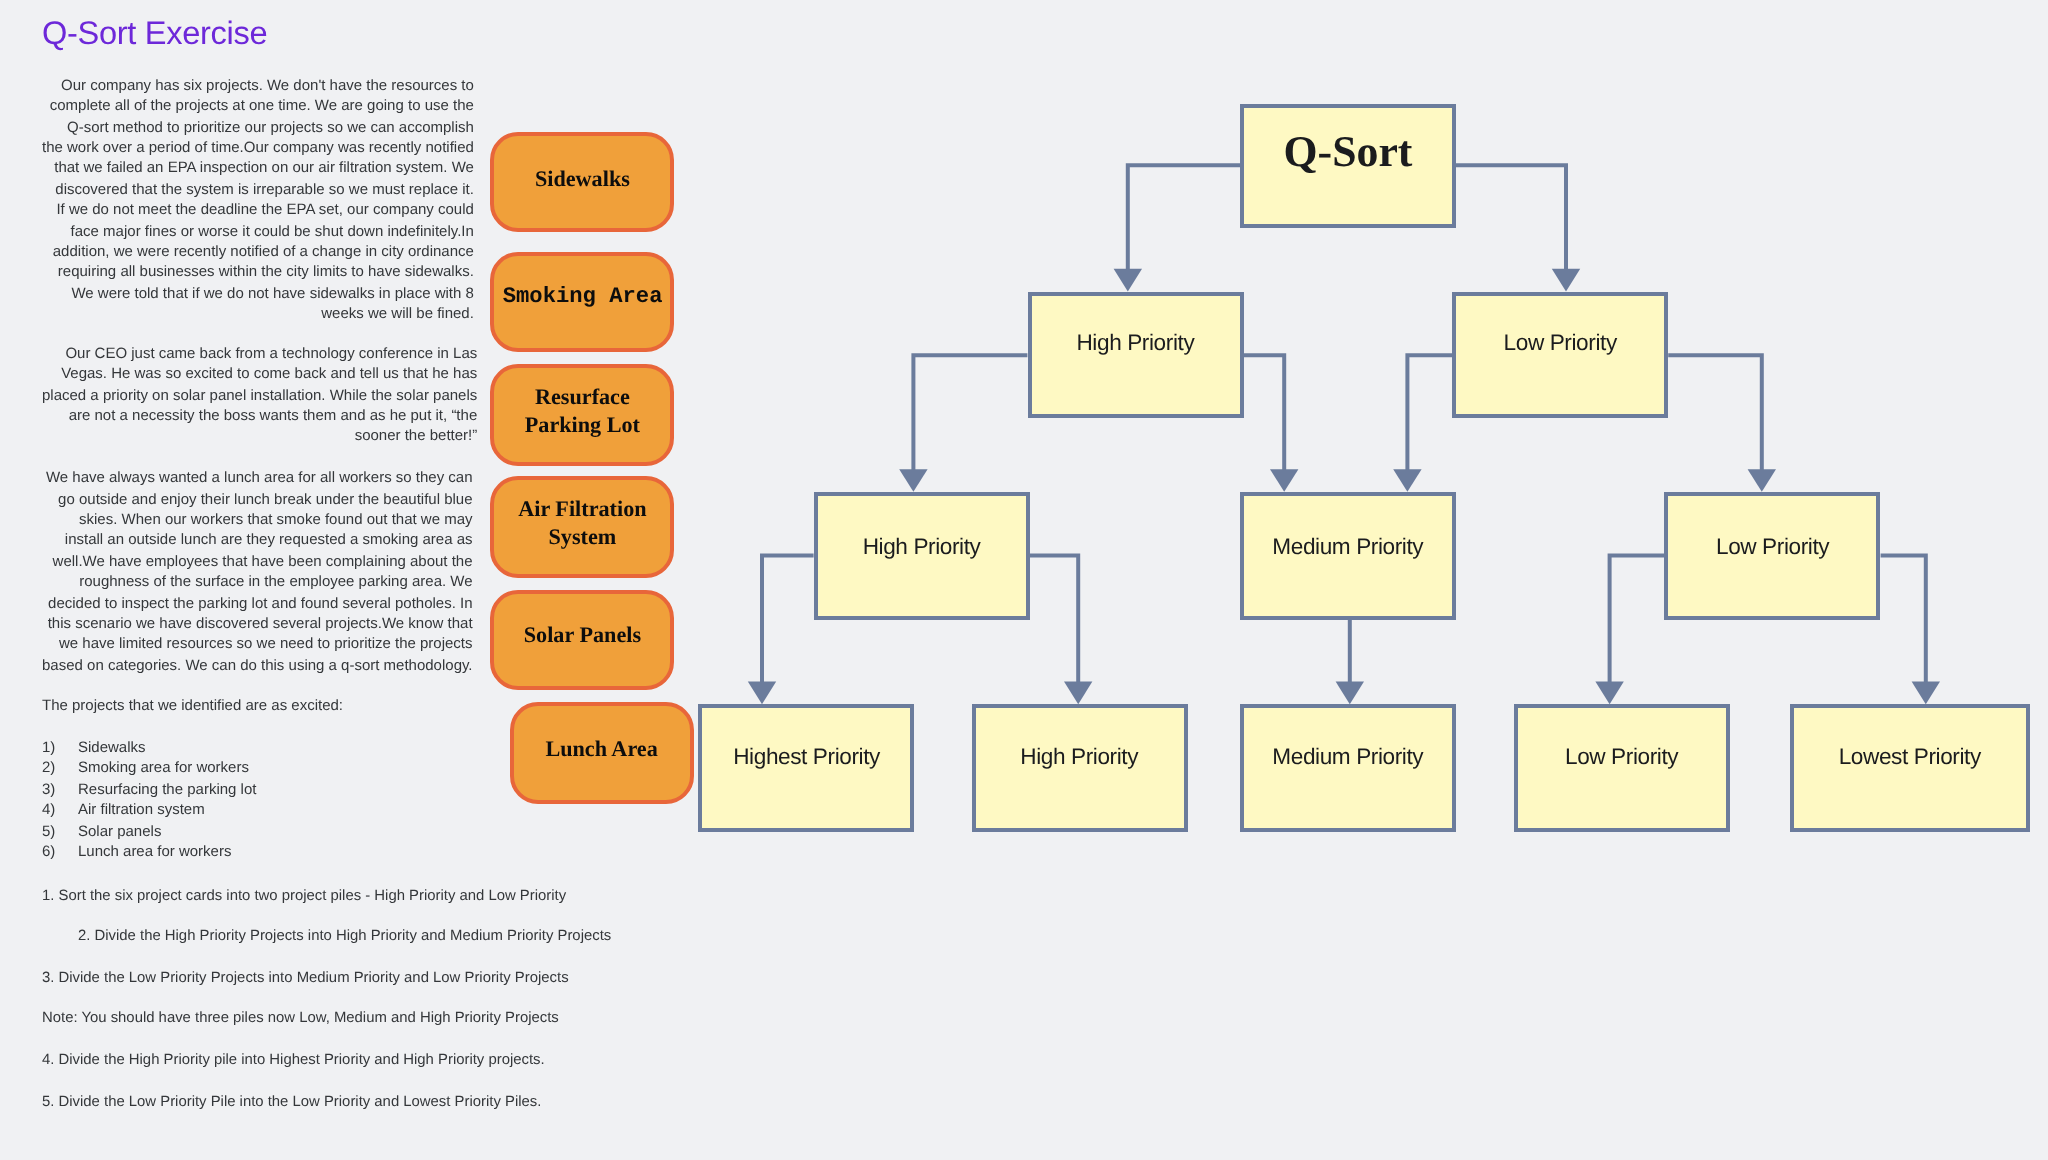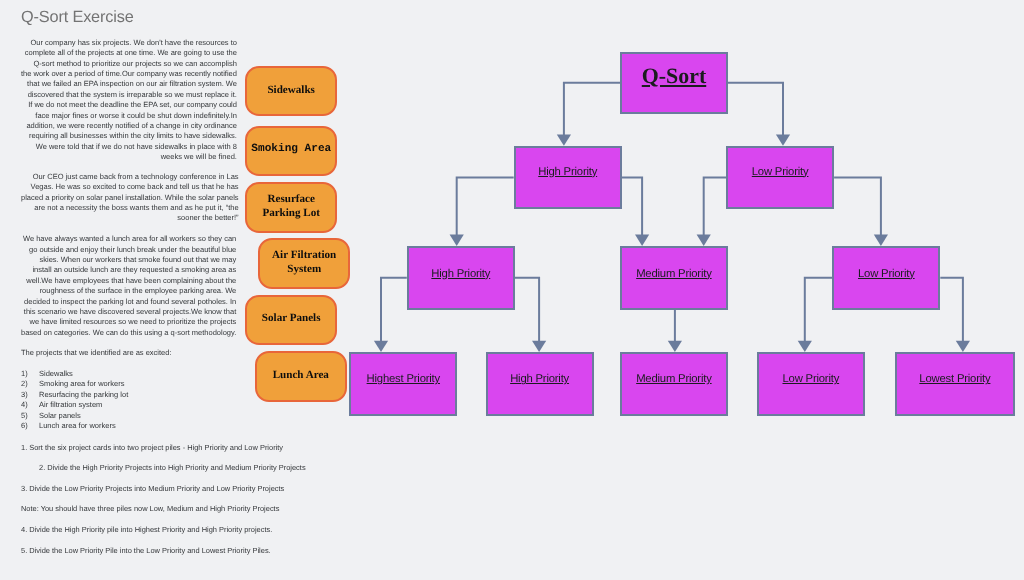--- a/index.html
+++ b/index.html
@@ -1,33 +1,33 @@
 <!DOCTYPE html>
 <html><head>
 <meta charset="utf-8">
 <style>
 html,body{margin:0;padding:0;}
 body{width:1024px;height:580px;background:#f0f1f3;font-family:"Liberation Sans",sans-serif;overflow:hidden;position:relative;-webkit-font-smoothing:antialiased;text-rendering:geometricPrecision;}
 #root{position:absolute;left:0;top:0;width:1024px;height:580px;}
-.title{position:absolute;left:21px;top:7.5px;font-size:16.3px;letter-spacing:-0.15px;color:#737373;white-space:nowrap;}
+.title{position:absolute;left:21px;top:7.5px;font-size:16.3px;letter-spacing:-0.15px;color:#6d28d9;white-space:nowrap;}
 .para{position:absolute;left:21px;font-size:7.5px;color:#34373a;text-align:right;}
 .pl{white-space:nowrap;height:10.36px;line-height:10.36px;}
 .lead{position:absolute;left:21px;font-size:7.5px;line-height:10.45px;color:#34373a;white-space:nowrap;}
 .plist{position:absolute;left:21px;font-size:7.5px;line-height:10.55px;color:#34373a;}
 .plist .row{display:flex;white-space:nowrap;}
 .plist .n{width:18px;flex:none;}
 .steps{position:absolute;left:21px;font-size:7.45px;color:#34373a;}
 .steps .s{position:absolute;white-space:nowrap;left:0;}
 .card{position:absolute;background:#f0a03a;border:2px solid #e8663a;border-radius:14px;
   font-family:"Liberation Serif",serif;font-weight:bold;font-size:11.1px;color:#0d0d0d;
   display:flex;align-items:center;justify-content:center;text-align:center;line-height:13.75px;box-sizing:border-box;padding-bottom:1px;}
 .cl{white-space:nowrap;}
-.bx{position:absolute;background:#d946ef;border:2.2px solid #6b7c9c;box-sizing:border-box;
+.bx{position:absolute;background:#fef9c3;border:2.2px solid #6b7c9c;box-sizing:border-box;
   display:flex;align-items:center;justify-content:center;text-align:center;
-  font-size:11.3px;letter-spacing:-0.2px;color:#1b1c1e;padding-bottom:12px;line-height:12px;text-decoration:underline;}
+  font-size:11.3px;letter-spacing:-0.2px;color:#1b1c1e;padding-bottom:12px;line-height:12px;}
 .bx.r3{padding-bottom:8.4px;}
 .bx.r4{padding-bottom:9.4px;}
 .bx.rootbx{font-family:"Liberation Serif",serif;font-weight:bold;font-size:21.9px;letter-spacing:normal;padding-bottom:14px;}
 #wires{position:absolute;left:0;top:0;width:1024px;height:580px;}
 </style>
 </head>
 <body>
 
 <div id="root">
   <div class="title">Q-Sort Exercise</div>
@@ -113,21 +113,21 @@
       <div class="cinner">
         <div class="cl">Smoking Area</div>
       </div>
     </div>
   <div class="card" style="left:245.3px;top:182.3px;width:91.8px;height:50.5px;">
       <div class="cinner">
         <div class="cl">Resurface</div>
         <div class="cl">Parking Lot</div>
       </div>
     </div>
-  <div class="card" style="left:245.3px;top:238.4px;width:91.8px;height:50.5px;margin-left:13px;">
+  <div class="card" style="left:245.3px;top:238.4px;width:91.8px;height:50.5px;">
       <div class="cinner">
         <div class="cl">Air Filtration</div>
         <div class="cl">System</div>
       </div>
     </div>
   <div class="card" style="left:245.3px;top:294.5px;width:91.8px;height:50.5px;">
       <div class="cinner">
         <div class="cl">Solar Panels</div>
       </div>
     </div>

